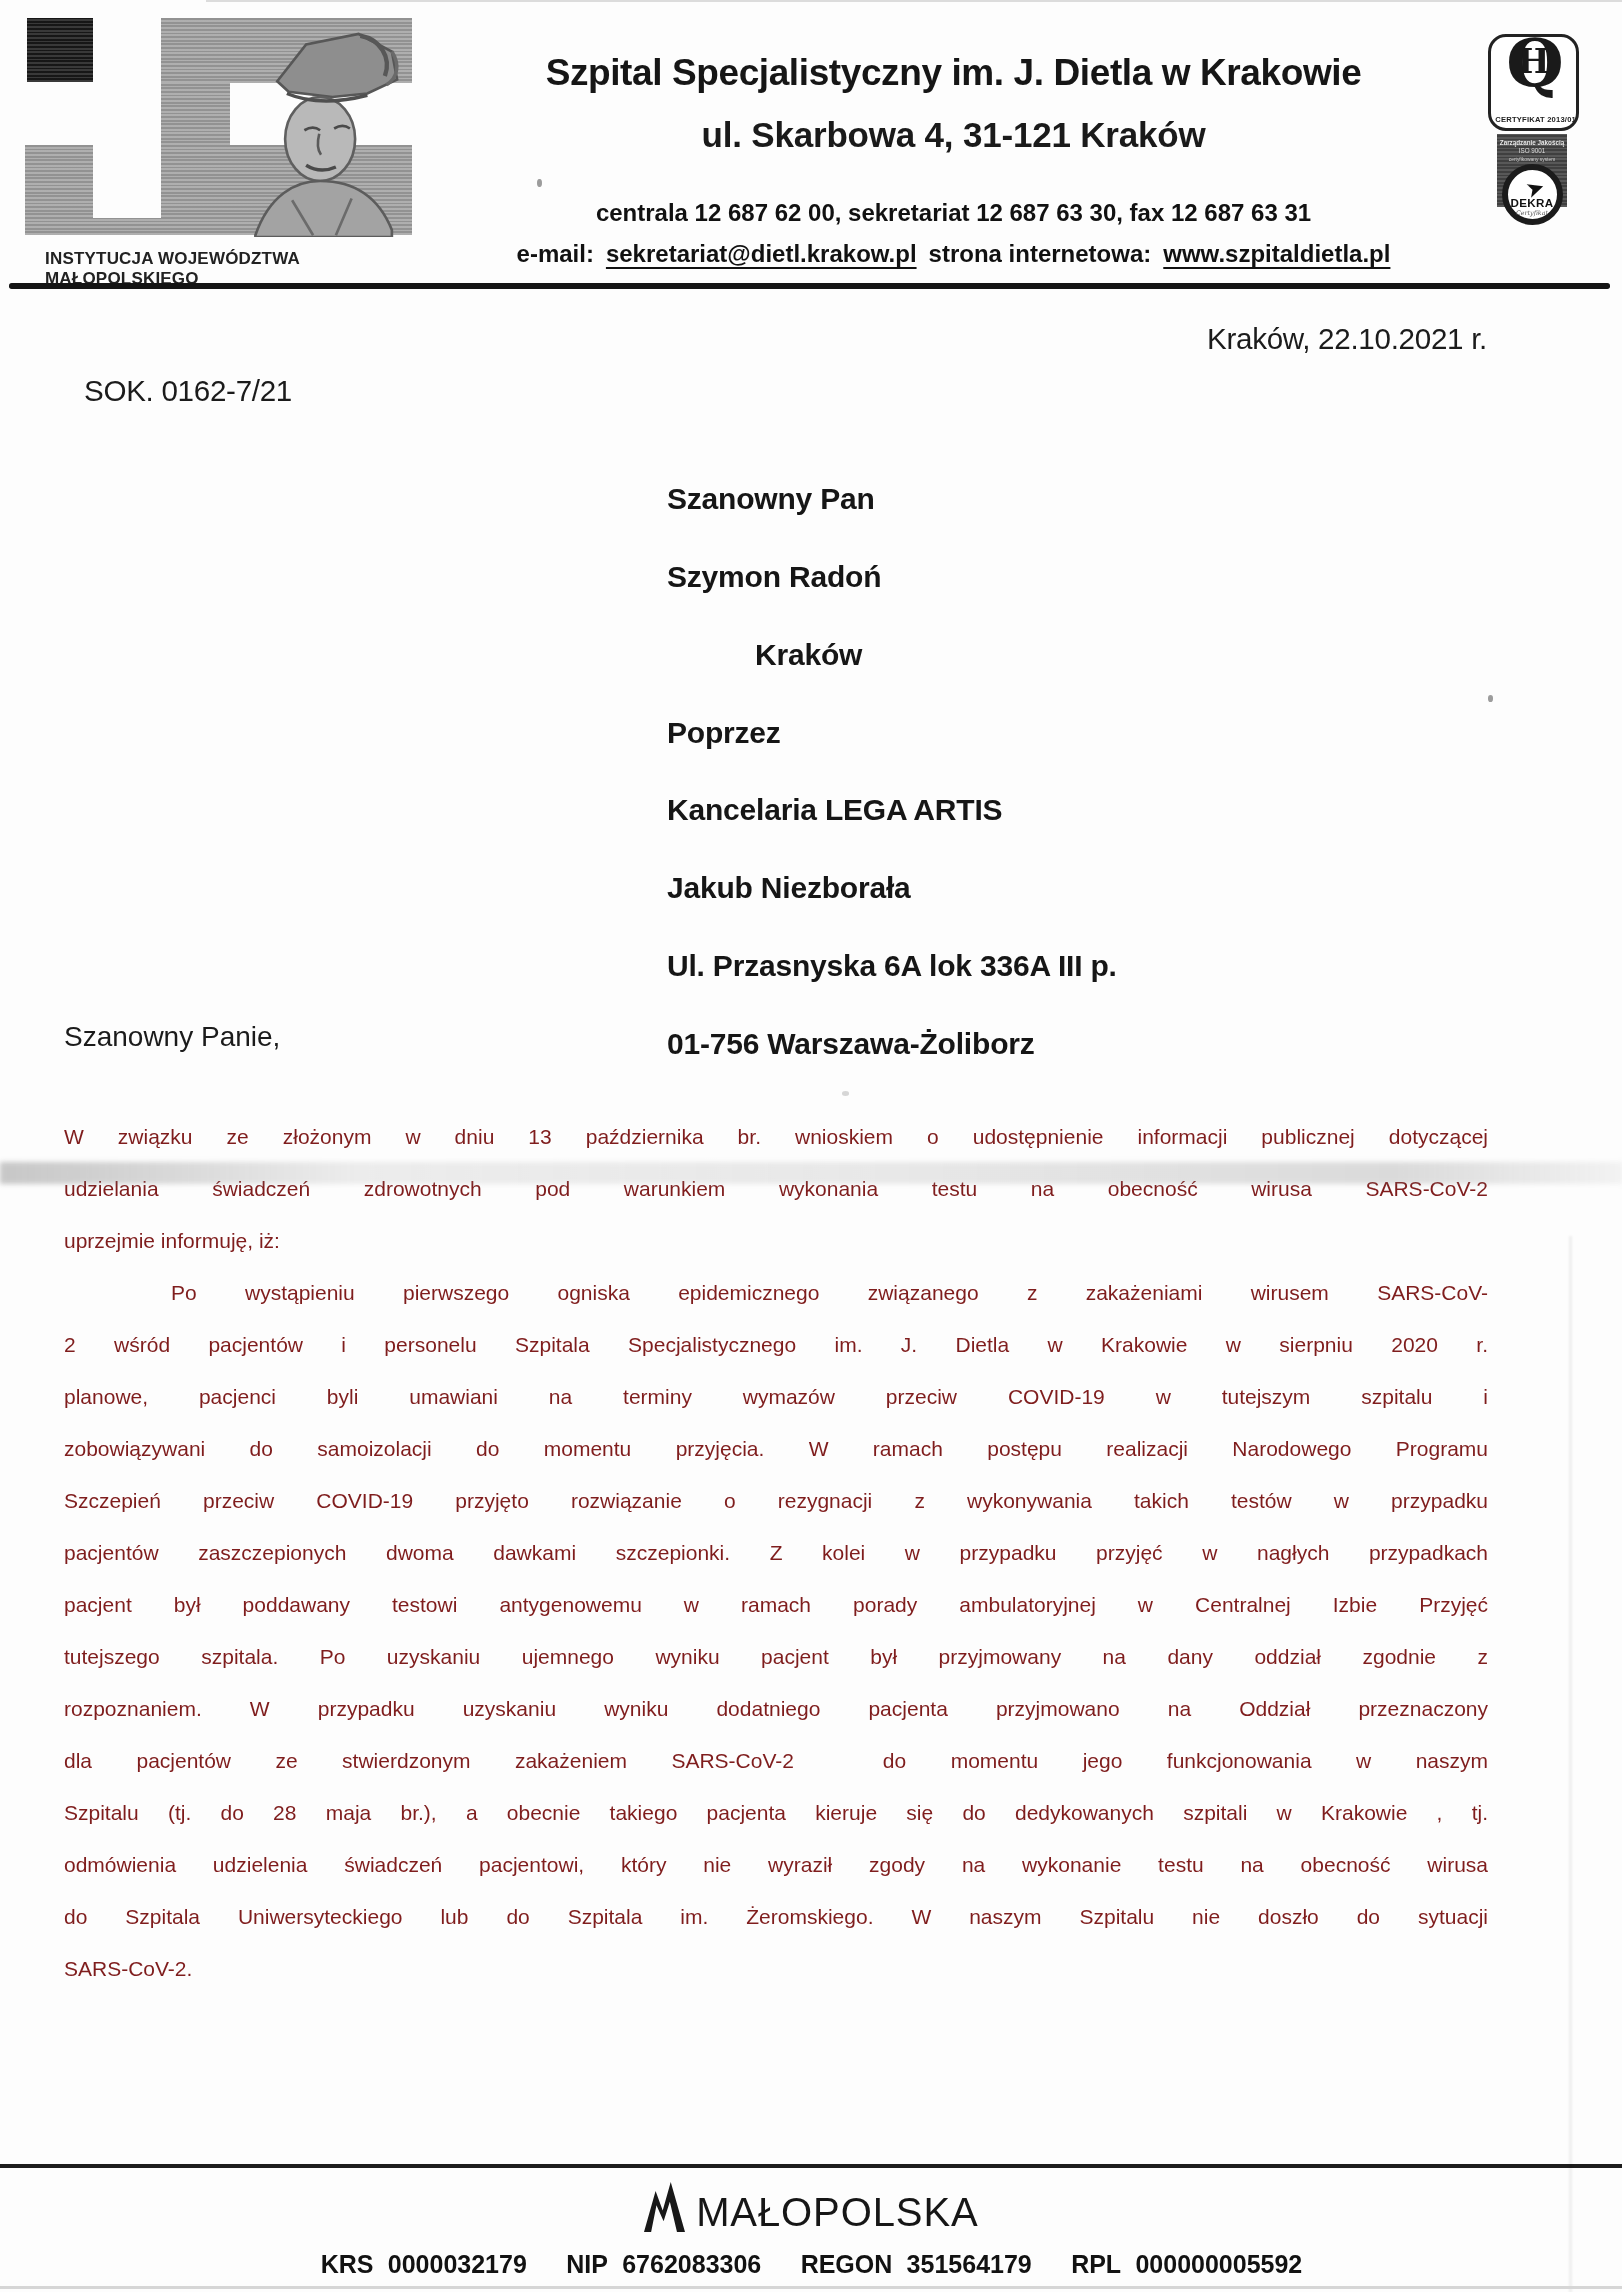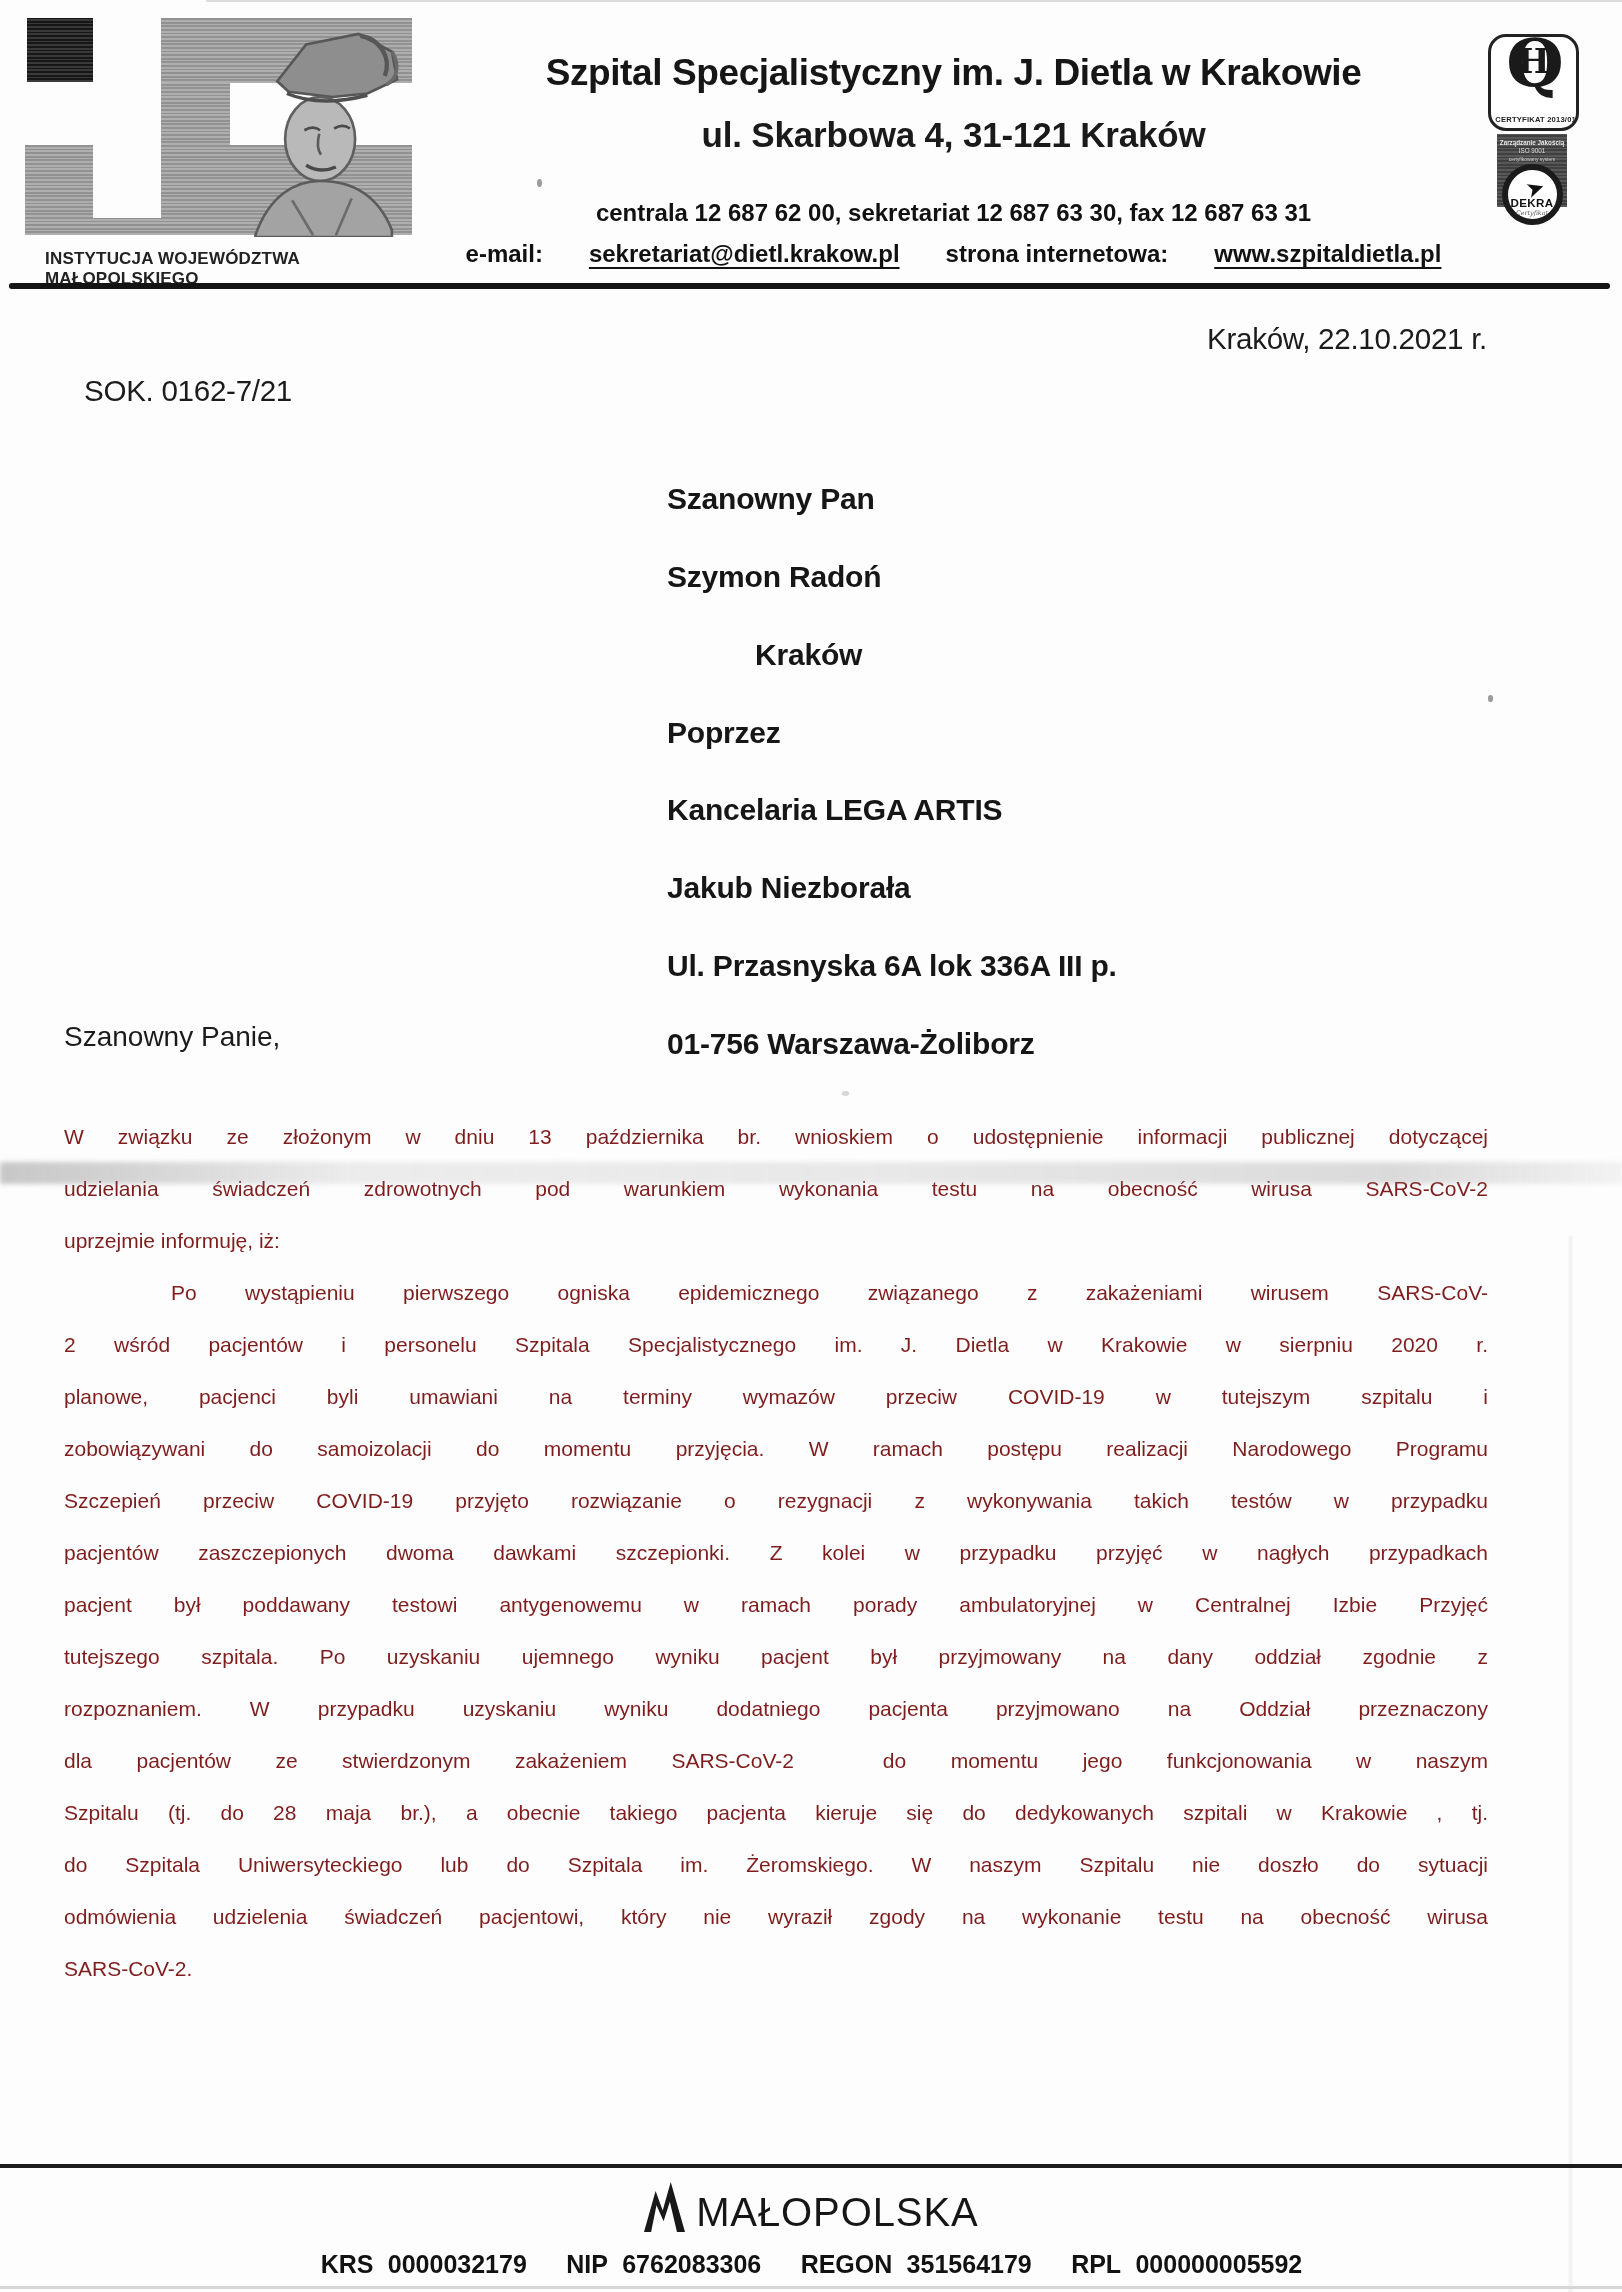--- a/index.html
+++ b/index.html
@@ -24,21 +24,21 @@
   .head-center{position:absolute;left:340px;top:0;width:1227px;text-align:center;}
   .org-name{position:absolute;left:0;top:52px;width:100%;
     font-size:37px;font-weight:700;letter-spacing:-0.4px;color:#161616;}
   .org-address{position:absolute;left:0;top:115px;width:100%;
     font-size:35px;font-weight:700;letter-spacing:-0.2px;color:#1a1a1a;}
   .org-phones{position:absolute;left:0;top:199px;width:100%;
     font-size:24px;font-weight:700;color:#111;}
   .org-links{position:absolute;left:0;top:240px;width:100%;
     font-size:24px;font-weight:700;color:#111;}
   .org-links .lnk{text-decoration:underline;text-underline-offset:4.5px;text-decoration-thickness:1.8px;}
-  .org-links span{margin:0 23px;}
+  .org-links span{margin:0 6px;}
   .head-rule{position:absolute;left:9px;top:283px;width:1601px;height:6.3px;background:#141414;border-radius:2.7px;}
   
   .cert-badge{position:absolute;left:1488px;top:34px;width:85px;height:91px;
     border:3.6px solid #222;border-radius:18px;background:#fff;}
   .cert-q{position:absolute;left:12.5px;top:-7.2px;width:63px;text-align:center;
     font-family:"DejaVu Serif", serif;font-size:66px;font-weight:700;color:#1a1a1a;line-height:1;}
   .cert-h{position:absolute;left:23px;top:7.2px;width:39px;text-align:center;
     font-family:"DejaVu Serif", serif;font-size:34px;font-weight:700;color:#1a1a1a;line-height:1;}
   .cert-caption{position:absolute;left:0;bottom:3.6px;width:100%;text-align:right;
     font-size:7.6px;font-weight:700;color:#222;letter-spacing:0.2px;}
@@ -165,22 +165,22 @@
       <div class="bline just">2 wśród pacjentów i personelu Szpitala Specjalistycznego im. J. Dietla w Krakowie w sierpniu 2020 r.</div>
       <div class="bline just">planowe, pacjenci byli umawiani na terminy wymazów przeciw COVID-19 w tutejszym szpitalu i</div>
       <div class="bline just">zobowiązywani do samoizolacji do momentu przyjęcia. W ramach postępu realizacji Narodowego Programu</div>
       <div class="bline just">Szczepień przeciw COVID-19 przyjęto rozwiązanie o rezygnacji z wykonywania takich testów w przypadku</div>
       <div class="bline just">pacjentów zaszczepionych dwoma dawkami szczepionki. Z kolei w przypadku przyjęć w nagłych przypadkach</div>
       <div class="bline just">pacjent był poddawany testowi antygenowemu w ramach porady ambulatoryjnej w Centralnej Izbie Przyjęć</div>
       <div class="bline just">tutejszego szpitala. Po uzyskaniu ujemnego wyniku pacjent był przyjmowany na dany oddział zgodnie z</div>
       <div class="bline just">rozpoznaniem. W przypadku uzyskaniu wyniku dodatniego pacjenta przyjmowano na Oddział przeznaczony</div>
       <div class="bline just">dla pacjentów ze stwierdzonym zakażeniem SARS-CoV-2  do momentu jego funkcjonowania w naszym</div>
       <div class="bline just">Szpitalu (tj. do 28 maja br.), a obecnie takiego pacjenta kieruje się do dedykowanych szpitali w Krakowie , tj.</div>
+      <div class="bline just">odmówienia udzielenia świadczeń pacjentowi, który nie wyraził zgody na wykonanie testu na obecność wirusa</div>
       <div class="bline just">do Szpitala Uniwersyteckiego lub do Szpitala im. Żeromskiego. W naszym Szpitalu nie doszło do sytuacji</div>
-      <div class="bline just">odmówienia udzielenia świadczeń pacjentowi, który nie wyraził zgody na wykonanie testu na obecność wirusa</div>
       <div class="bline">SARS-CoV-2.</div>
     </div>
 
   <div class="foot-rule"></div>
   <div class="brand">
     <span class="brand-inner">
       <svg width="41" height="50" viewBox="0 0 46 56">
         <polygon points="0,56 13,10 21,32 30,0 46,56 37,56 29,22 22,44 14,26 8,56" fill="#181818"></polygon>
       </svg>
       <span class="brand-name">MAŁOPOLSKA</span>

